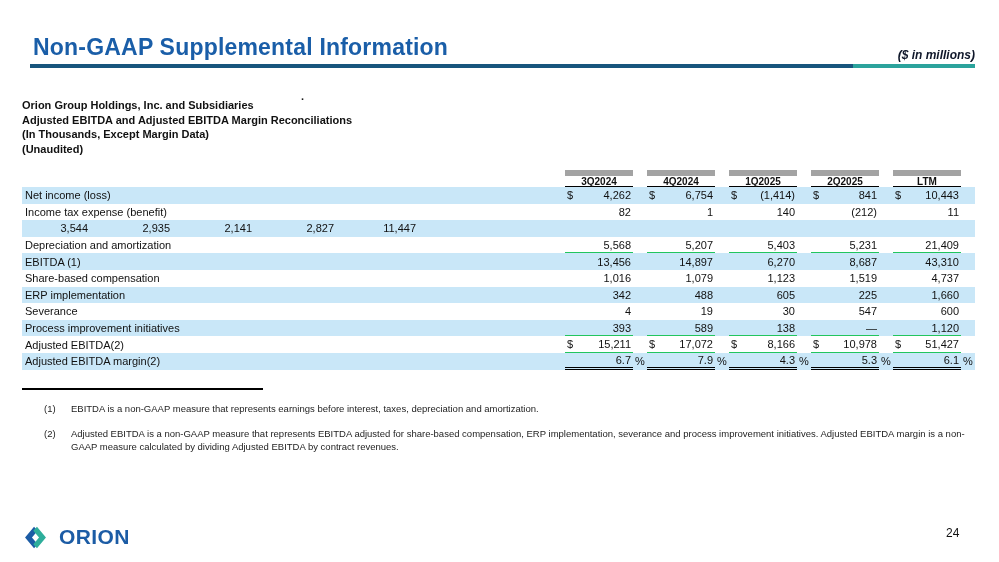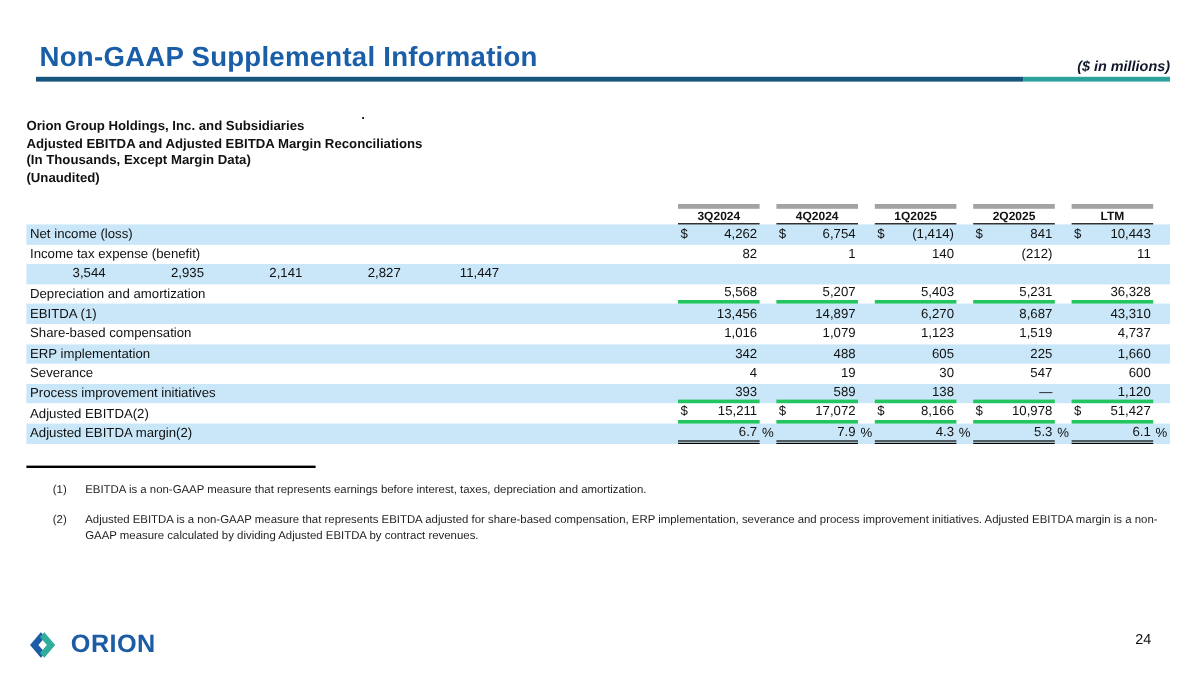--- a/index.html
+++ b/index.html
@@ -54,25 +54,25 @@
   .rlabel{flex:1;padding-left:3px;display:flex;align-items:center;}
   .colwrap{width:82px;display:flex;}
   .cellbox{
     width:68px;display:flex;justify-content:space-between;align-items:center;
     padding:0 2px;
   }
   .sfx{width:14px;display:flex;align-items:center;padding-left:2px;}
   .num{text-align:right;width:100%;}
   .dollar{flex-shrink:0;padding-right:4px;}
   .dollar:empty{padding:0;}
-  .u{border-bottom:3px solid #22c55e;}
+  .u{border-bottom:1px solid #22c55e;}
   .uu{border-bottom:3px double #000;}
   .hrow{height:17px;}
   .hrow .cellbox{
-    border-top:4px solid #a3a3a3;border-bottom:1px solid #000;
+    border-top:6px solid #a3a3a3;border-bottom:1px solid #000;
     justify-content:center;font-weight:bold;font-size:10px;
   }
   
   .footnotes{position:absolute;left:22px;top:388px;width:953px;}
   .fn-divider{width:241px;height:2px;background:#000;margin-bottom:12px;}
   .fn{display:flex;margin-left:22px;margin-bottom:12px;font-size:9.5px;line-height:13px;color:#1d1d1d;}
   .fn-num{width:27px;flex-shrink:0;}
   .fn-text{max-width:903px;}
   
   .logo{position:absolute;left:24px;top:525px;display:flex;align-items:center;gap:12px;}
@@ -260,21 +260,21 @@
       <div class="colwrap">
         <div class="cellbox u">
           <div class="dollar"></div>
           <div class="num">5,231</div>
         </div>
         <div class="sfx"></div>
       </div>
       <div class="colwrap">
         <div class="cellbox u">
           <div class="dollar"></div>
-          <div class="num">36,328</div>
+          <div class="num">21,409</div>
         </div>
         <div class="sfx"></div>
       </div>
     </div>
     <div class="trow hl">
       <div class="rlabel">EBITDA (1)</div>
       <div class="colwrap">
         <div class="cellbox">
           <div class="dollar"></div>
           <div class="num">13,456</div>

